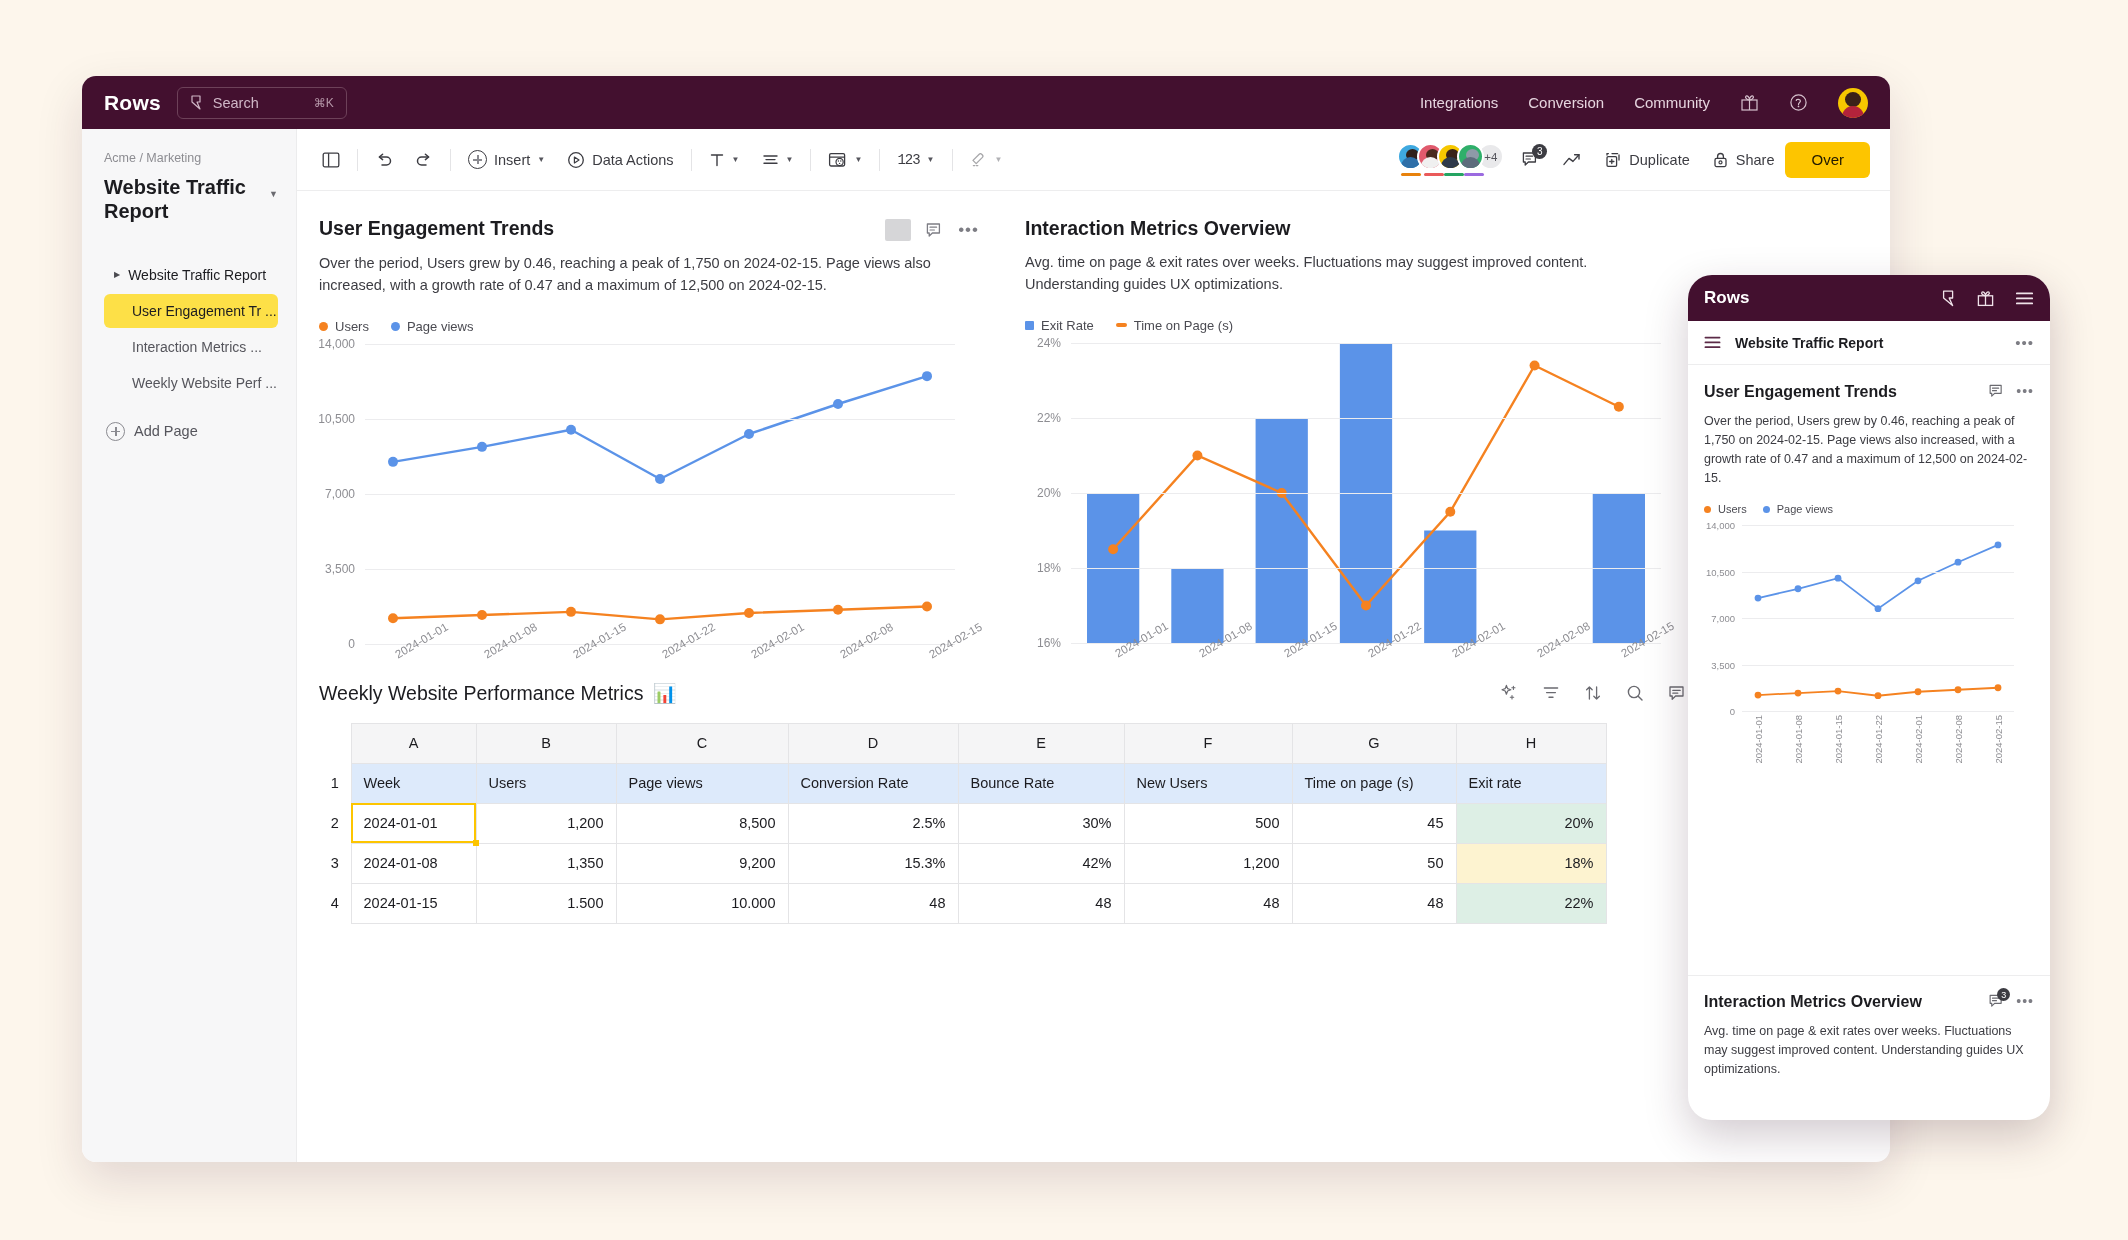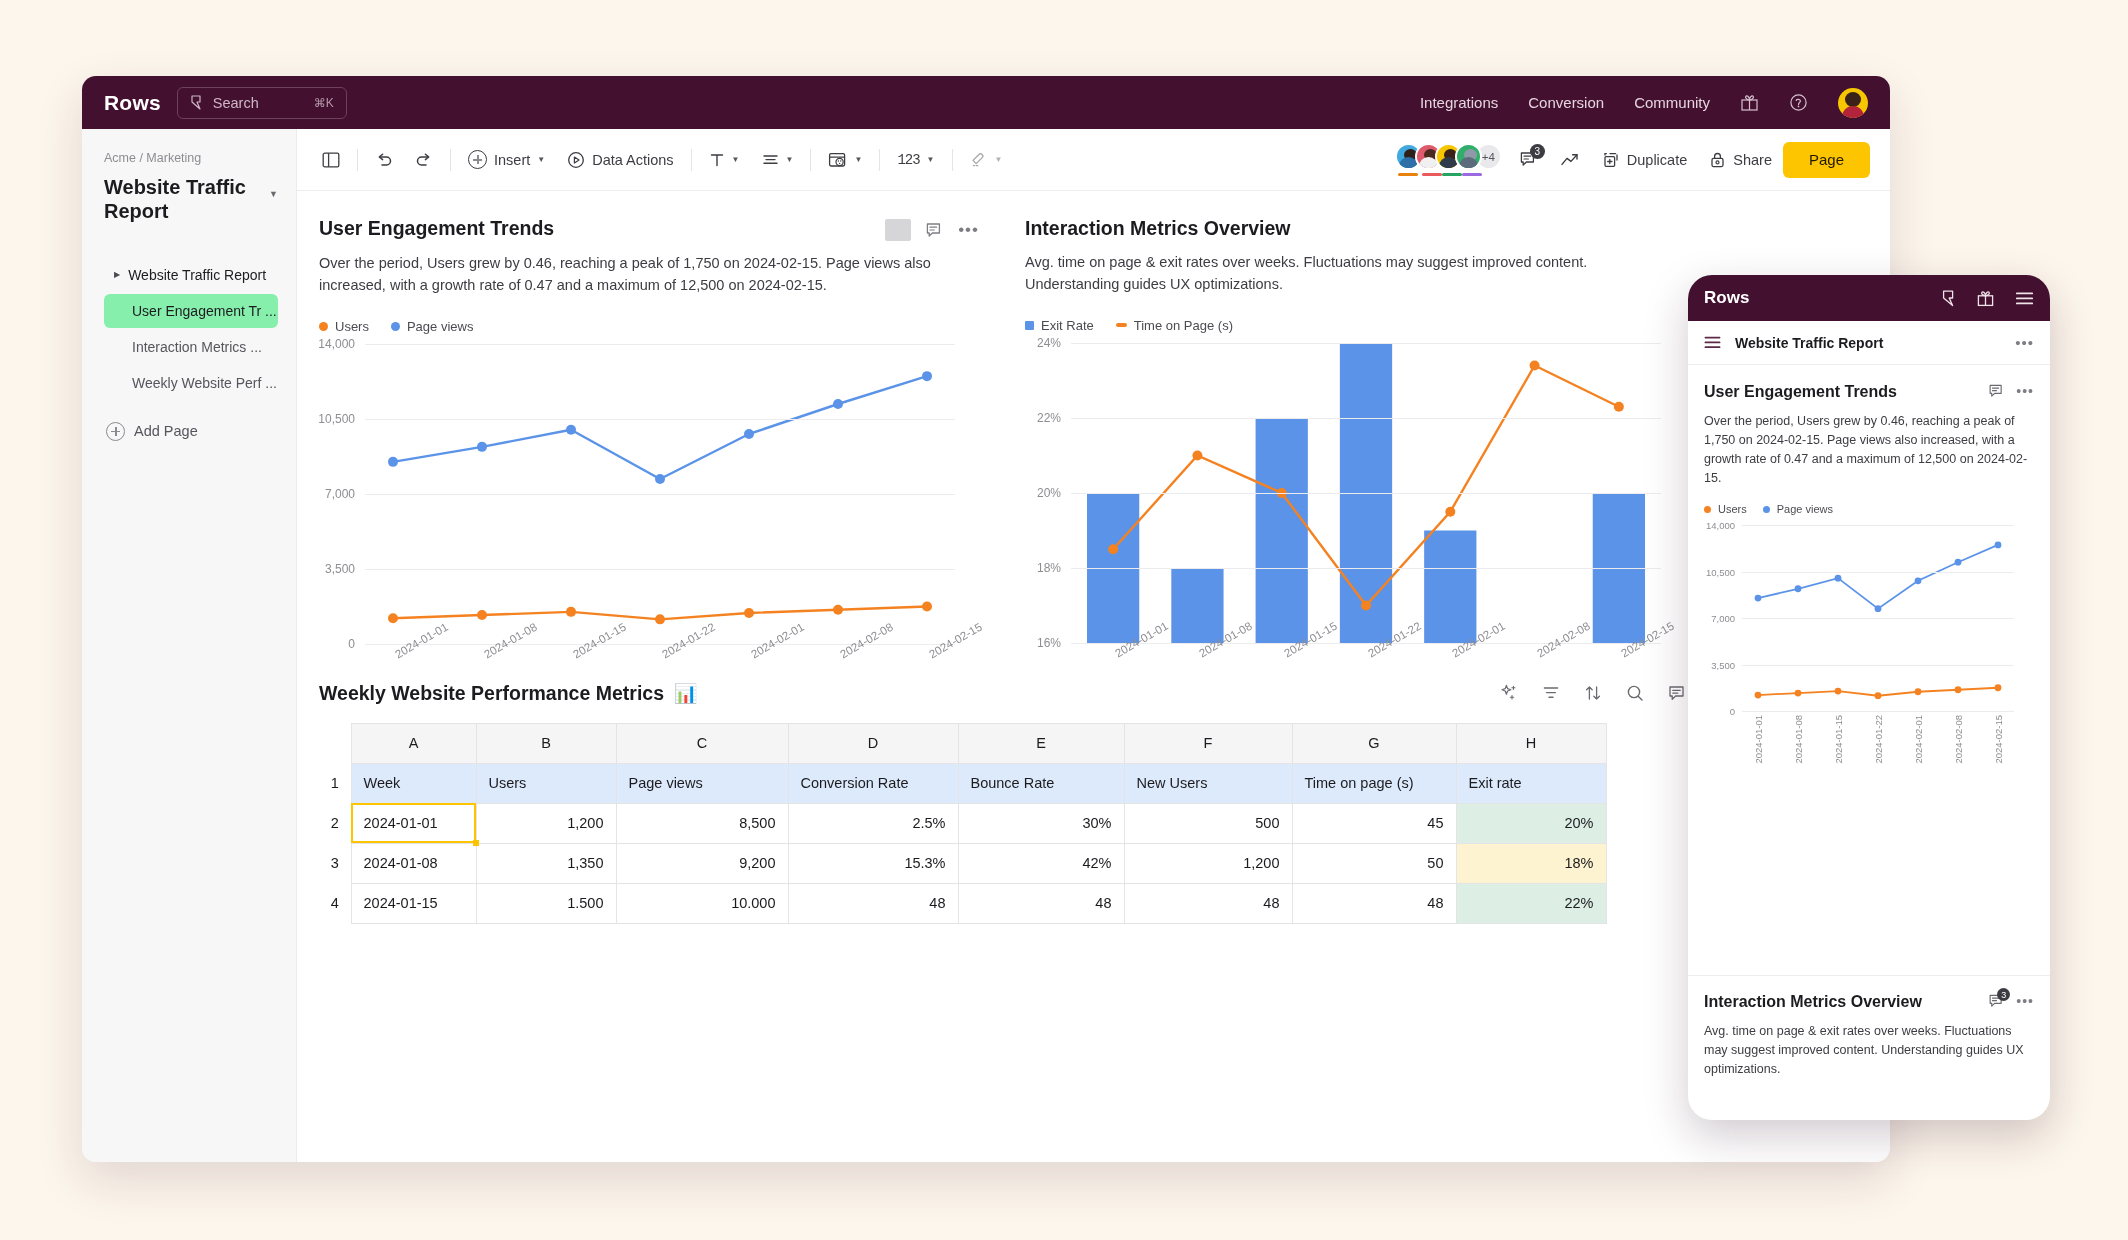--- a/index.html
+++ b/index.html
@@ -40,21 +40,21 @@
   .crumb { font-size:12.5px; color:#8d8d92; margin-bottom:10px; }
   .doc-title-row { display:flex; align-items:flex-start; gap:6px; }
   .doc-title { font-size:20px; font-weight:bold; color:#1c1c20; line-height:1.22; }
   .caret-dn { margin-top:14px; font-size:9px; color:#6a6a70; }
   .pagelist { margin-top:34px; display:flex; flex-direction:column; gap:2px; }
   .page-item {
     display:flex; align-items:center; gap:8px; height:34px; padding:0 10px;
     border-radius:6px; font-size:14px; color:#55555c; white-space:nowrap; overflow:hidden;
   }
   .page-item.root { color:#1c1c20; font-weight:400; }
-  .page-item.active { background:#86efac; color:#1c1c20; }
+  .page-item.active { background:#fde047; color:#1c1c20; }
   .tri { font-size:8px; color:#4a4a50; }
   .addpage { margin-top:22px; display:flex; align-items:center; gap:9px; font-size:14.5px; color:#55555c; padding-left:2px; }
   .circ-plus { width:19px; height:19px; border:1.4px solid #8a8a90; border-radius:50%; position:relative; flex:none; }
   .circ-plus::before,.circ-plus::after{content:"";position:absolute;background:#8a8a90;}
   .circ-plus::before{left:4px;top:8.2px;width:9px;height:1.4px;}
   .circ-plus::after{top:4px;left:8.2px;height:9px;width:1.4px;}
   
   .main { flex:1; display:flex; flex-direction:column; min-width:0; }
   .toolbar { height:62px; display:flex; align-items:center; gap:0; padding:0 20px 0 14px; border-bottom:1px solid #ededee; }
   .tb { display:flex; align-items:center; gap:7px; padding:0 11px; height:34px; font-size:14.5px; color:#3c3c42; border-radius:5px; }
@@ -88,21 +88,21 @@
   .dotm { width:9px; height:9px; border-radius:50%; }
   .sqm { width:9px; height:9px; border-radius:1px; }
   .barm { width:11px; height:4px; border-radius:2px; }
   .plot { position:relative; margin-top:10px; height:300px; }
   .ylab { position:absolute; right:100%; transform:translateY(-50%); padding-right:10px; font-size:12px; color:#8d8d92; white-space:nowrap; }
   .grid-line { position:absolute; left:0; right:0; height:1px; background:#ececee; }
   .xlabels { position:absolute; left:0; right:0; top:100%; height:80px; }
   .xl { position:absolute; top:6px; font-size:11.5px; color:#8d8d92; transform:rotate(-30deg); transform-origin:left top; white-space:nowrap; }
   .sheet-wrap { margin-top:38px; }
   .sheet-head { display:flex; align-items:center; }
-  .sheet-title { font-size:19.5px; font-weight:bold; color:#1c1c20; }
+  .sheet-title { font-size:19.5px; font-weight:normal; color:#1c1c20; }
   .sheet-emoji { margin-left:10px; font-size:19px; }
   .sheet-tools { margin-left:auto; display:flex; align-items:center; gap:22px; padding-right:160px; color:#6a6a70; }
   table.grid { border-collapse:collapse; margin-top:18px; table-layout:fixed; }
   table.grid td, table.grid th { border:1px solid #e4e4e6; height:40px; font-size:14.5px; color:#1c1c20; padding:0 12px; font-weight:400; }
   .rowhdr { width:32px; background:#fff; border:none !important; color:#9a9aa0; font-size:11px; text-align:center; padding:0 !important; }
   .colhdr { background:#f5f5f6; color:#9a9aa0; font-size:11.5px; text-align:center; height:26px; font-weight:400; }
   .colhdr.blank { background:#fff; border:none; }
   .hcell { background:#ddeafb; color:#12376b; font-weight:bold; text-align:left; }
   .num { text-align:right; }
   .sel { outline:2px solid #fdc500; outline-offset:-2px; position:relative; }
@@ -336,21 +336,21 @@
           <span>Duplicate</span>
         </span>
         <span class="tb">
           <svg width="17" height="18" viewBox="0 0 17 18">
             <rect x="3" y="7.4" width="11" height="8.2" rx="1.5" fill="none" stroke="#3c3c42" stroke-width="1.3"></rect>
             <path d="M5.6 7.4 V5.4 A2.9 2.9 0 0 1 11.4 5.4 V7.4" fill="none" stroke="#3c3c42" stroke-width="1.3"></path>
             <circle cx="8.5" cy="11.4" r="1.5" fill="none" stroke="#3c3c42" stroke-width="1.2"></circle>
           </svg>
           <span>Share</span>
         </span>
-        <span class="btn-view">Page</span>
+        <span class="btn-view">Over</span>
       </div>
 
 
       <div class="canvas">
         <div class="cards">
 
           <div class="card">
             <div class="card-head">
               <div class="card-title">User Engagement Trends</div>
               <div class="card-tools">

